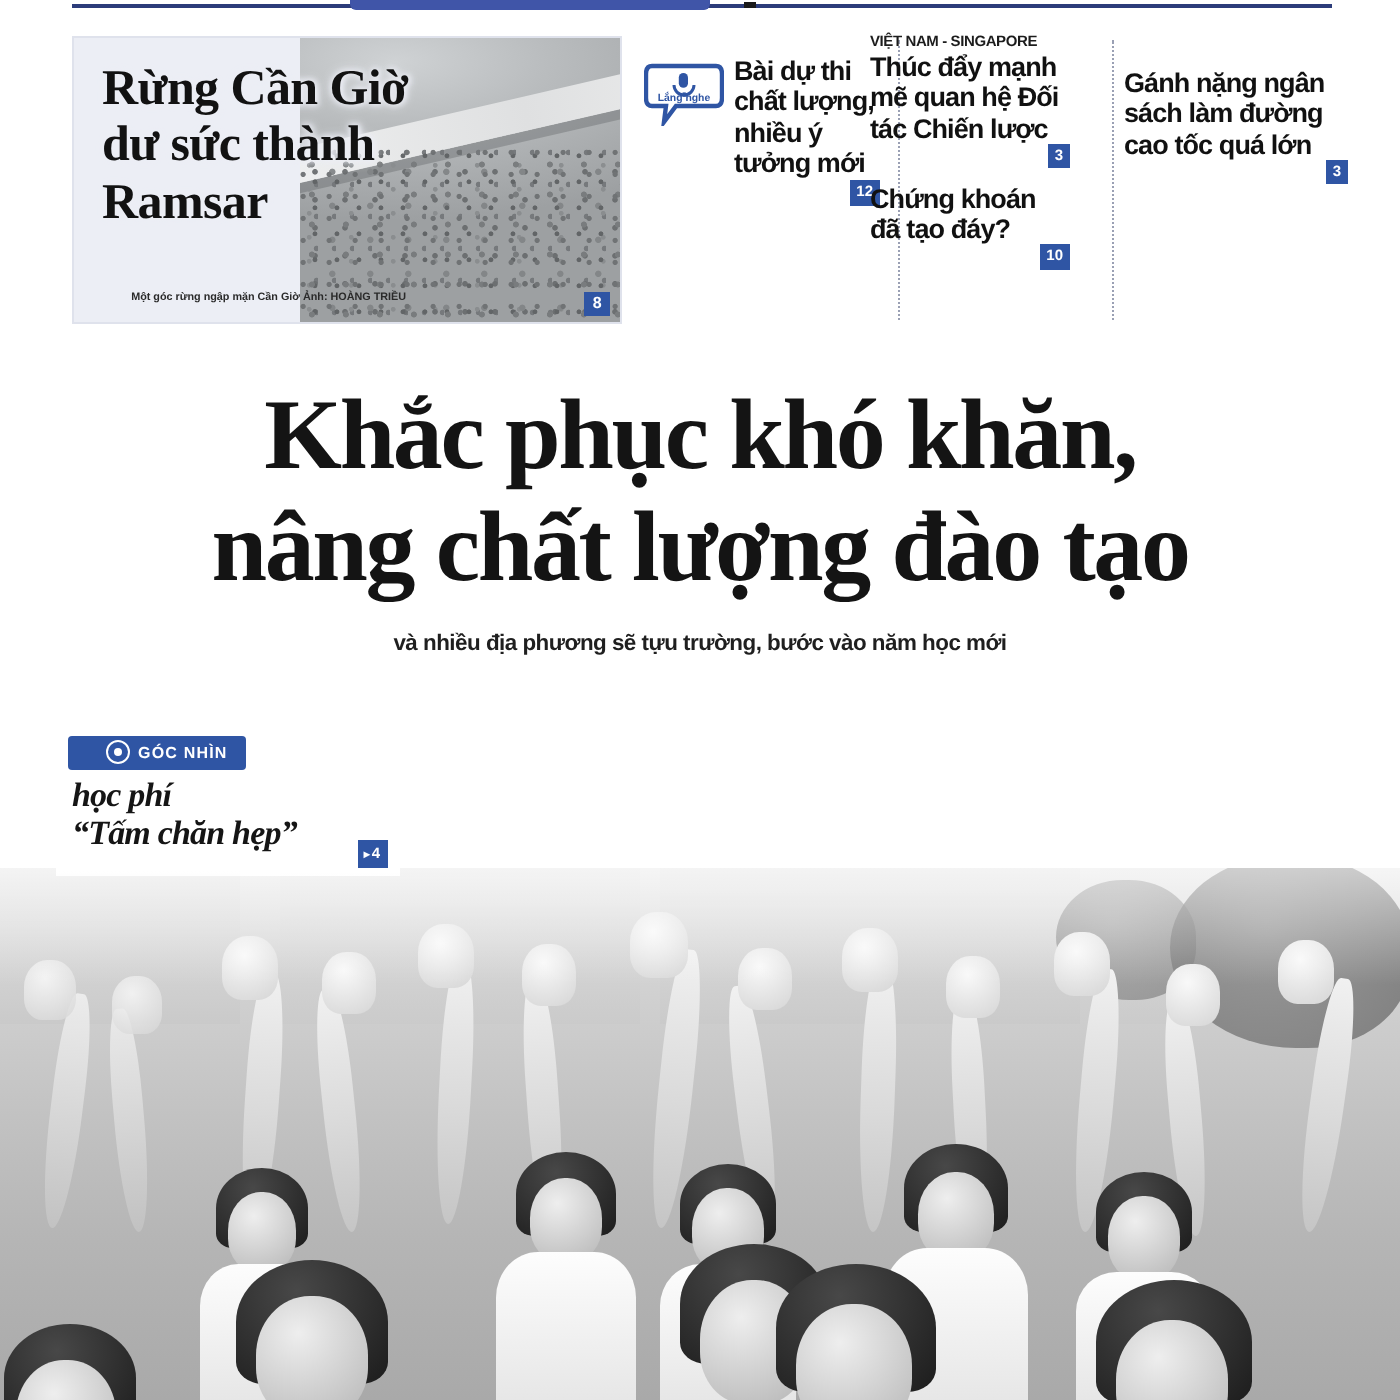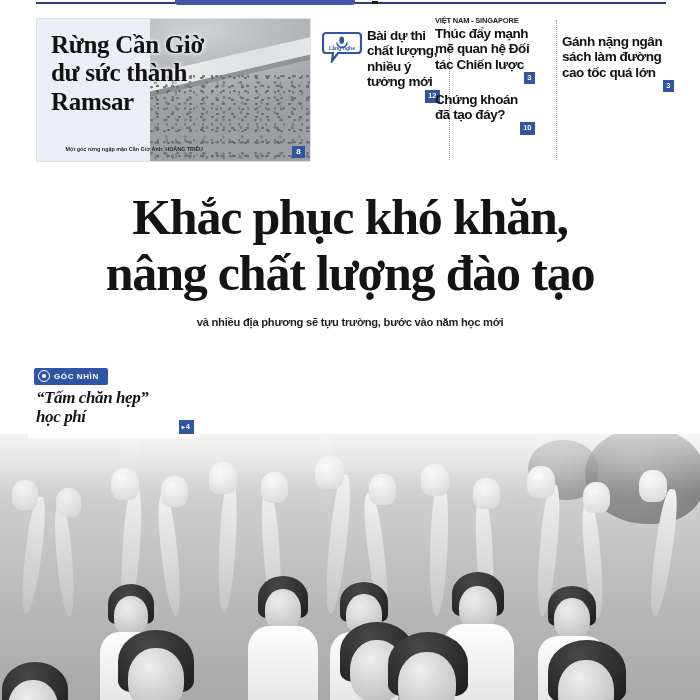--- a/index.html
+++ b/index.html
@@ -242,21 +242,21 @@
     width: 172px;
     height: 72px;
     background: rgba(255,255,255,0.93);
     z-index: 8;
   }
   .gn-tag {
     position: absolute;
     left: 6px; top: 2px;
     background: #2f55a4;
     color: #fff;
-    padding: 2px 9px 3px 4px;
+    padding: 2px 9px 3px 19px;
     border-radius: 2px;
     font-size: 8px;
     font-weight: 700;
     letter-spacing: 0.6px;
     display: flex;
     align-items: center;
     gap: 4px;
   }
   .gn-eye {
     width: 12px; height: 12px;
@@ -500,19 +500,19 @@
 
   <div class="photo-veil"></div>
 </div>
 
 <div class="gocnhin">
   <div class="gn-tag">
     <span class="gn-eye"></span>
     <span>GÓC NHÌN</span>
   </div>
   <div class="gn-title">
+    <div>học phí</div>
     <div>“Tấm chăn hẹp”</div>
-    <div>học phí</div>
   </div>
   <div class="gn-badge">
     <span class="arrow">▸</span><span>4</span>
   </div>
 </div>
 
 </body></html>

